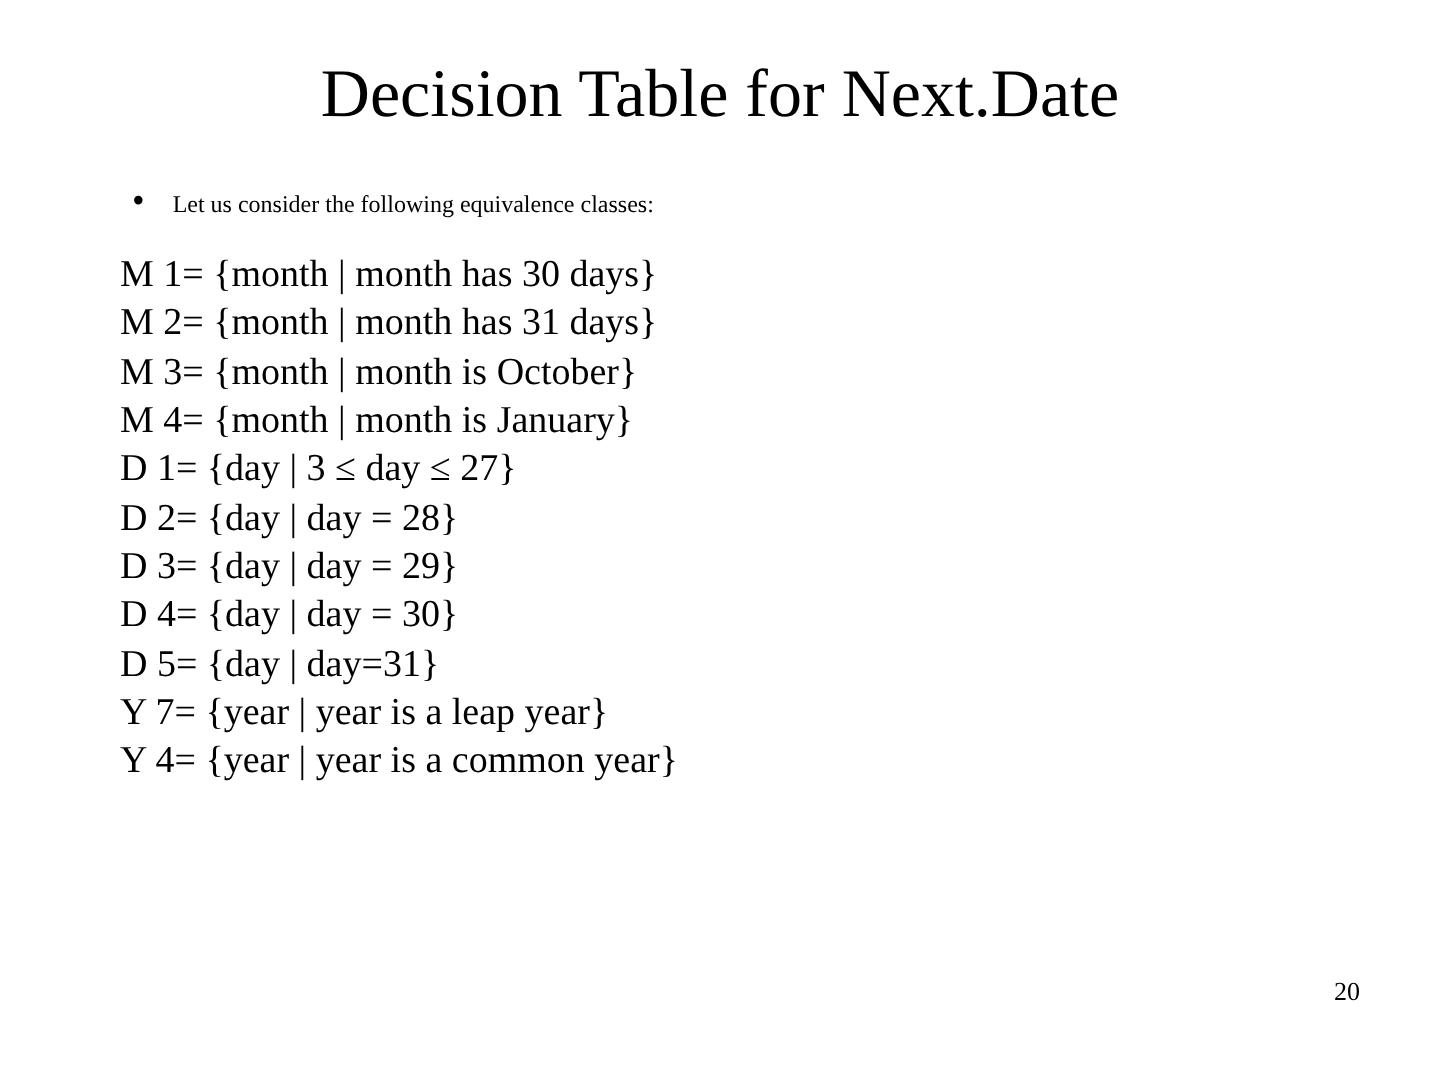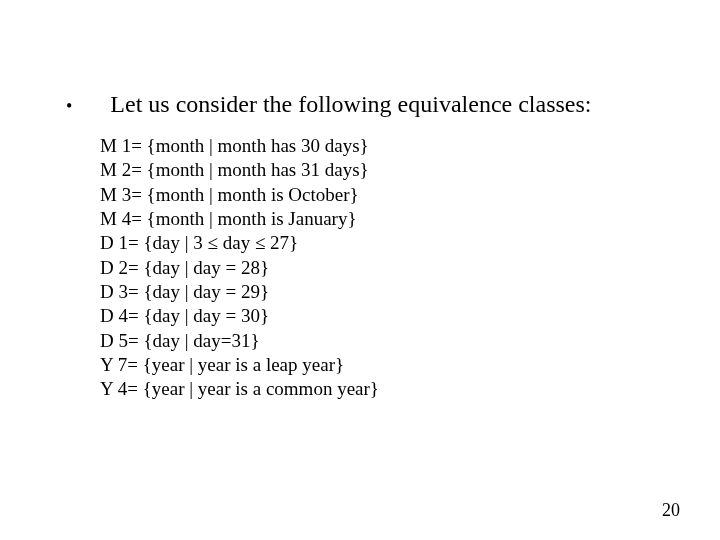--- a/index.html
+++ b/index.html
@@ -31,45 +31,43 @@
     align-items: baseline;
     margin-left: 6px;
     margin-bottom: 16px;
   }
   .bullet-dot {
     font-size: 18px;
     line-height: 1;
     margin-right: 14px;
   }
   .bullet-text {
-    font-size: 24px;
-    margin-left: 24px;
+    font-size: 12px;
   }
   .eq-list {
-    margin-left: 40px;
     font-size: 19px;
     line-height: 1.28;
   }
   .eq-line {
     white-space: pre;
   }
   .page-num {
     position: absolute;
     right: 40px;
-    bottom: 19px;
-    font-size: 18px;
+    bottom: 36px;
+    font-size: 13px;
   }
 </style>
 </head>
 <body>
 
 <div class="slide">
 
   <h1 class="title">
-    <br>
+    <span>Decision Table for Next.Date</span><br>
   </h1>
 
   <div class="bullet-row">
     <span class="bullet-dot">•</span>
     <span class="bullet-text">Let us consider the following equivalence classes:</span>
   </div>
 
   <div class="eq-list">
     <div class="eq-line">M 1= {month | month has 30 days}</div>
     <div class="eq-line">M 2= {month | month has 31 days}</div>

